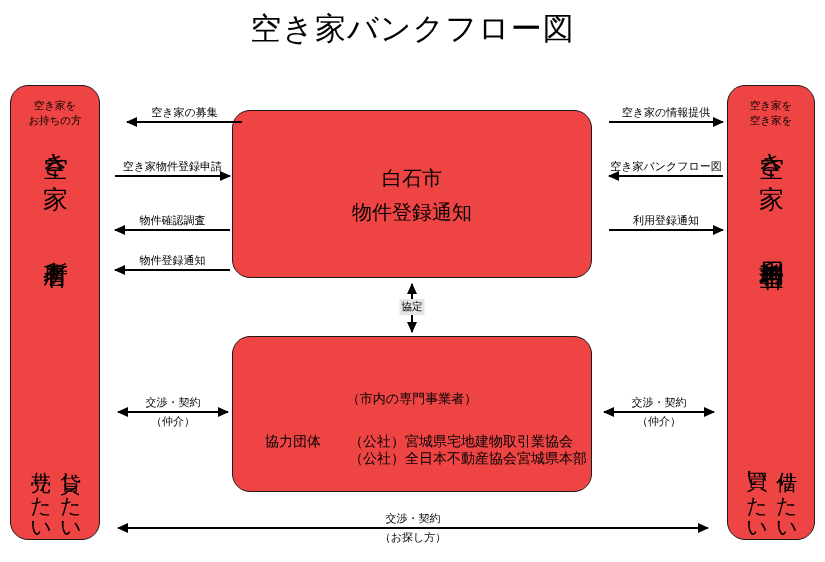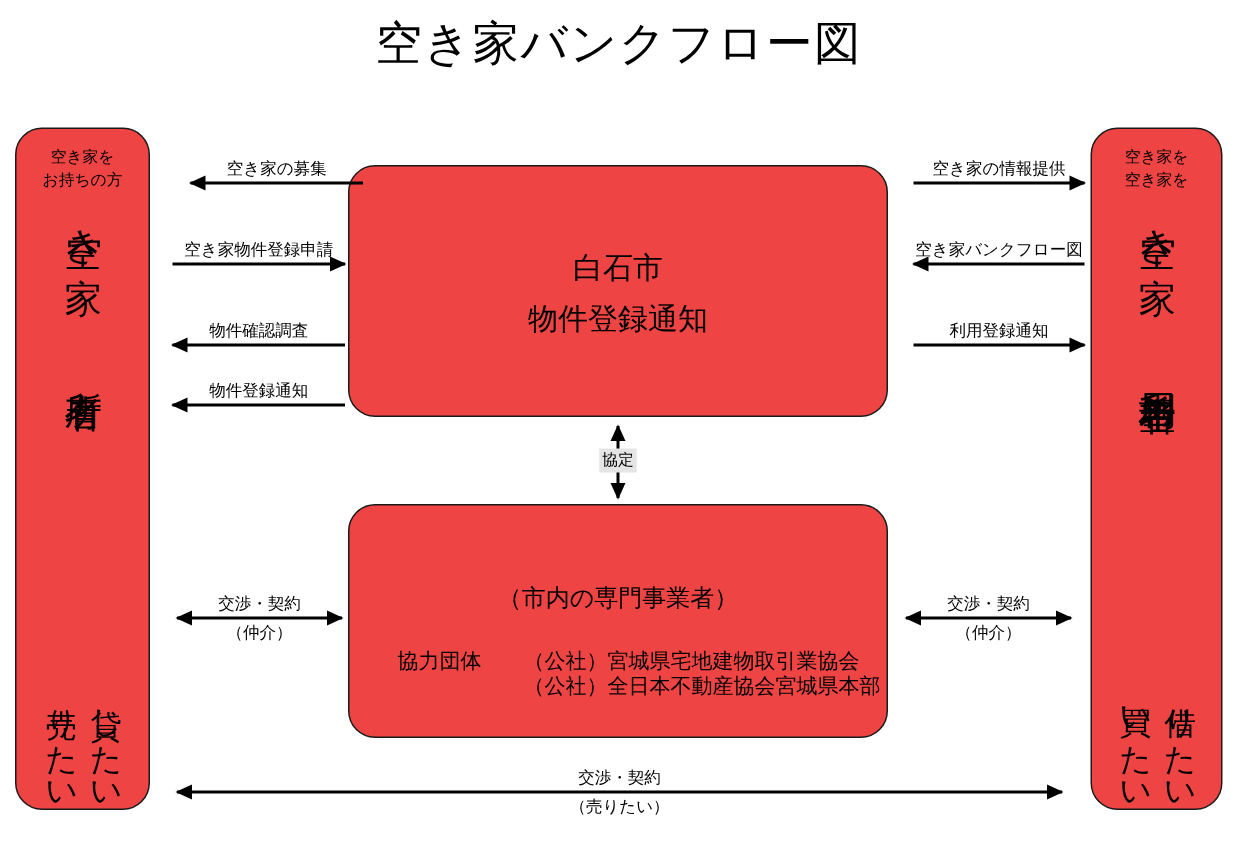--- a/index.html
+++ b/index.html
@@ -93,21 +93,21 @@
     font-size: 23px;
     line-height: 28px;
     color: #000;
   }
   #partner-sub {
     position: absolute;
     left: 0;
     top: 52px;
     width: 100%;
     text-align: center;
-    font-size: 16px;
+    font-size: 13px;
     line-height: 20px;
     color: #000;
   }
   #partner-orgs {
     position: absolute;
     left: 32px;
     top: 96px;
     width: 320px;
     display: flex;
     font-size: 14px;
@@ -298,16 +298,16 @@
     <div class="head head-left"></div>
     <div class="head head-right"></div>
     <div class="arrow-label below">（仲介）</div>
   </div>
 
   <div class="arrow-wrap" style="left:118px; top:527px; width:590px; height:2px;">
     <div class="arrow-label above">交渉・契約</div>
     <div class="arrow-line"></div>
     <div class="head head-left"></div>
     <div class="head head-right"></div>
-    <div class="arrow-label below">（売りたい）</div>
+    <div class="arrow-label below">（お探し方）</div>
   </div>
 
 </div>
 
 </body></html>

